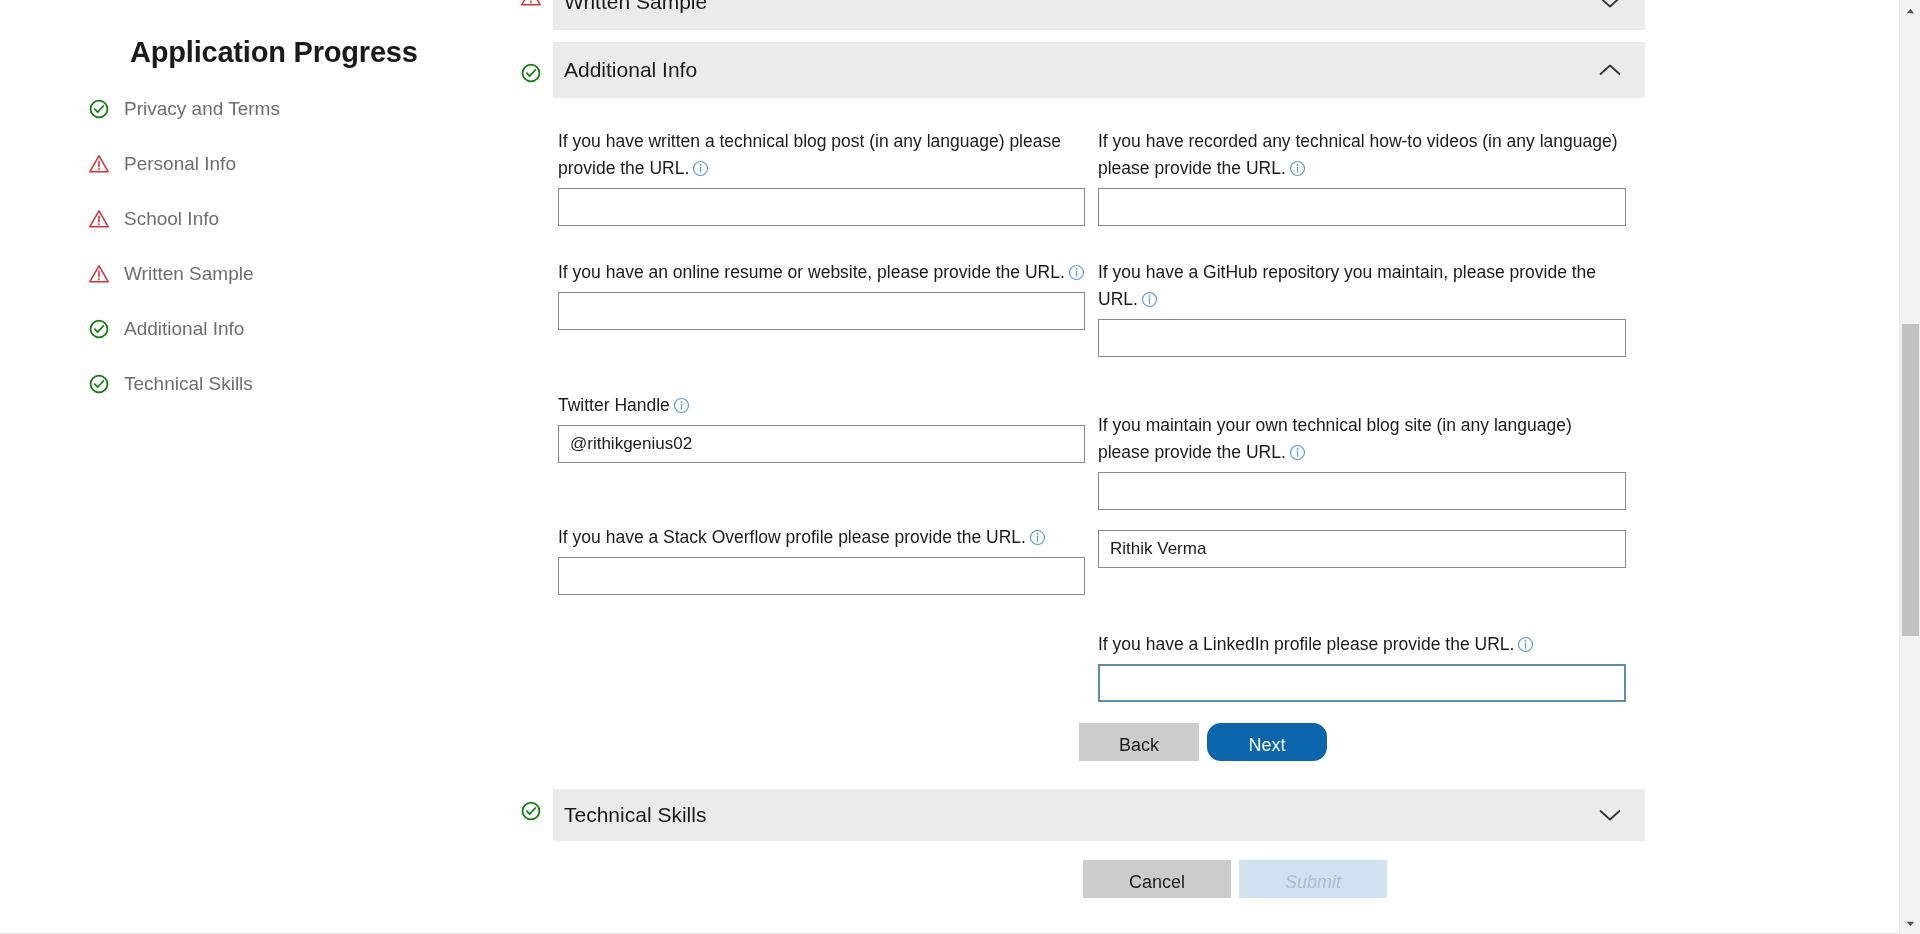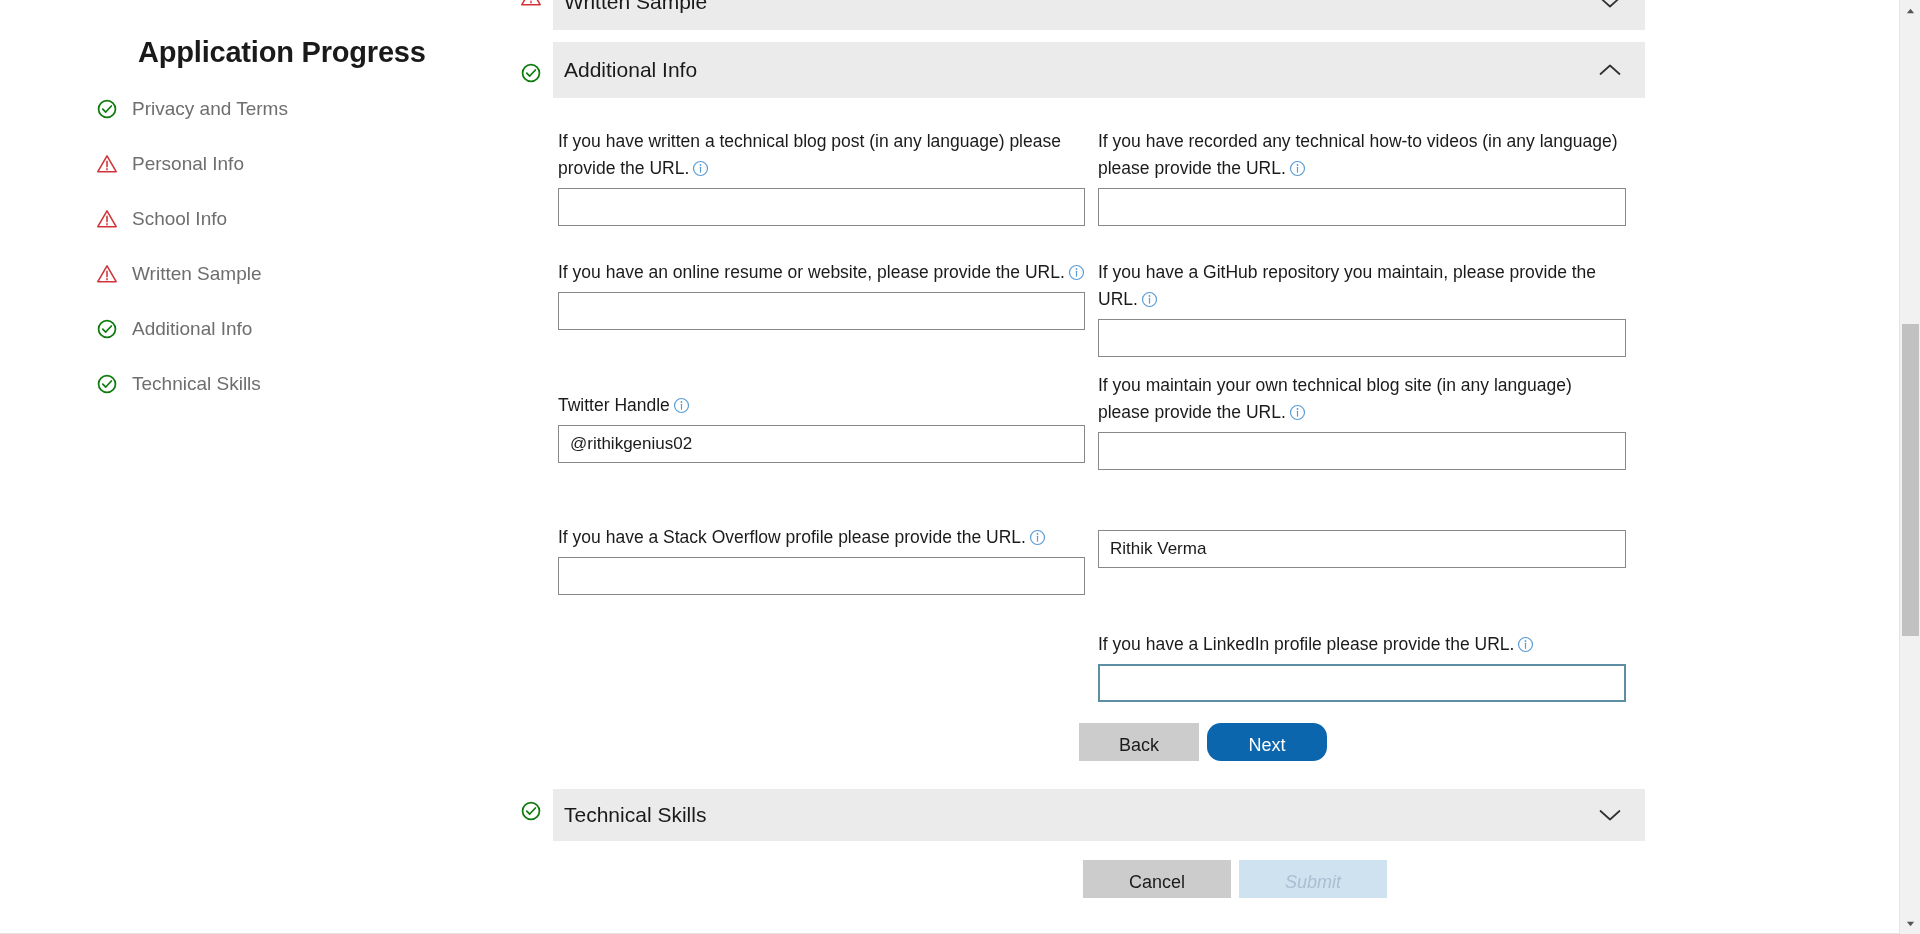--- a/index.html
+++ b/index.html
@@ -12,21 +12,21 @@
   }
   #page {
     position: relative;
     width: 1920px; height: 934px;
     background: #ffffff;
   }
 
   
   #sidebar {
     position: absolute;
-    left: 12px; top: 0;
+    left: 4px; top: 0;
     width: 520px; height: 934px; text-align: center;
   }
   #progress-title {
     position: absolute;
     left: 126px; top: 36px;
     font-size: 29px;
     font-weight: bold;
     color: #1a1a1a;
     letter-spacing: -0.2px;
     white-space: nowrap;
@@ -283,21 +283,21 @@
       <div class="field-label">
         <span>Twitter Handle</span><span class="info-ico"><svg viewBox="0 0 18 18" width="17" height="17">
               <circle cx="9" cy="9" r="7.4" fill="none" stroke="#5b9bd5" stroke-width="1.25"></circle>
               <circle cx="9" cy="5.3" r="0.95" fill="#5b9bd5"></circle>
               <path d="M9 7.8 L9 12.9" stroke="#5b9bd5" stroke-width="1.25" stroke-linecap="round"></path>
             </svg></span>
       </div>
       <input class="field-input" type="text" value="@rithikgenius02" style="">
     </div>
 
-    <div class="field" style="left:578px; top:372px; width:528px;">
+    <div class="field" style="left:578px; top:412px; width:528px;">
       <div class="field-label">
         <span>If you maintain your own technical blog site (in any language) please provide the URL.</span><span class="info-ico"><svg viewBox="0 0 18 18" width="17" height="17">
               <circle cx="9" cy="9" r="7.4" fill="none" stroke="#5b9bd5" stroke-width="1.25"></circle>
               <circle cx="9" cy="5.3" r="0.95" fill="#5b9bd5"></circle>
               <path d="M9 7.8 L9 12.9" stroke="#5b9bd5" stroke-width="1.25" stroke-linecap="round"></path>
             </svg></span>
       </div>
       <input class="field-input" type="text" value="" style="">
     </div>
 

